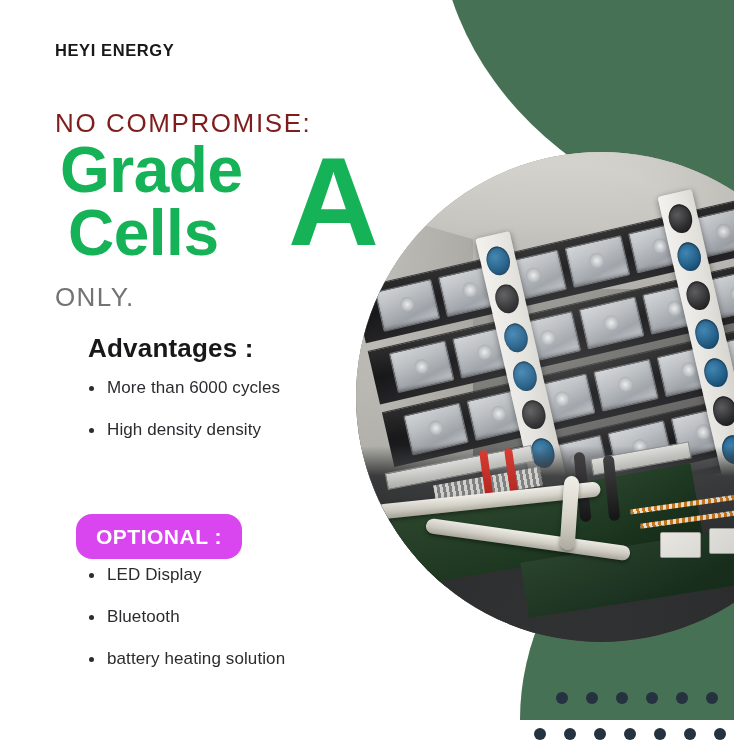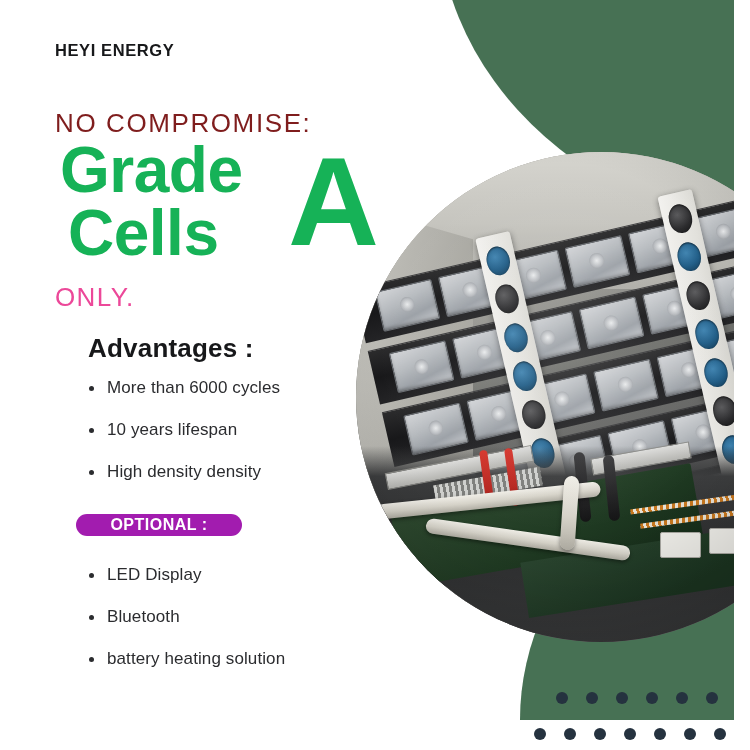--- a/index.html
+++ b/index.html
@@ -274,21 +274,21 @@
     color: #16b257;
     letter-spacing: -2px;
   }
   .only {
     position: absolute;
     left: 55px;
     top: 282px;
     font-size: 26px;
     font-weight: 300;
     letter-spacing: 1.4px;
-    color: #ec4899;
+    color: #737373;
   }
   .adv-title {
     position: absolute;
     left: 88px;
     top: 333px;
     font-size: 26px;
     font-weight: bold;
     letter-spacing: 0.2px;
     color: #17181a;
   }
@@ -318,25 +318,25 @@
     width: 5px;
     height: 5px;
     border-radius: 50%;
     background: #2b2c2f;
   }
   .optional-pill {
     position: absolute;
     left: 76px;
     top: 514px;
     width: 166px;
-    height: 22px;
+    height: 45px;
     border-radius: 16px;
-    background: #a21caf;
+    background: #d946ef;
     color: #ffffff;
-    font-size: 16px;
+    font-size: 21px;
     font-weight: bold;
     letter-spacing: 0.5px;
     display: flex;
     align-items: center;
     justify-content: center;
   }
 </style>
 </head>
 <body>
 
@@ -474,21 +474,20 @@
     <span>Grade</span>
     <span class="l2">Cells</span>
   </div>
 
   <div class="only">ONLY.</div>
 
   <div class="adv-title">Advantages :</div>
 
   <ul class="bullet-list adv">
     <li>More than 6000 cycles</li>
-    <li>10 years lifespan</li>
     <li>High density density</li>
   </ul>
 
   <div class="optional-pill">OPTIONAL :</div>
 
   <ul class="bullet-list opt">
     <li>LED Display</li>
     <li>Bluetooth</li>
     <li>battery heating solution</li>
   </ul>

